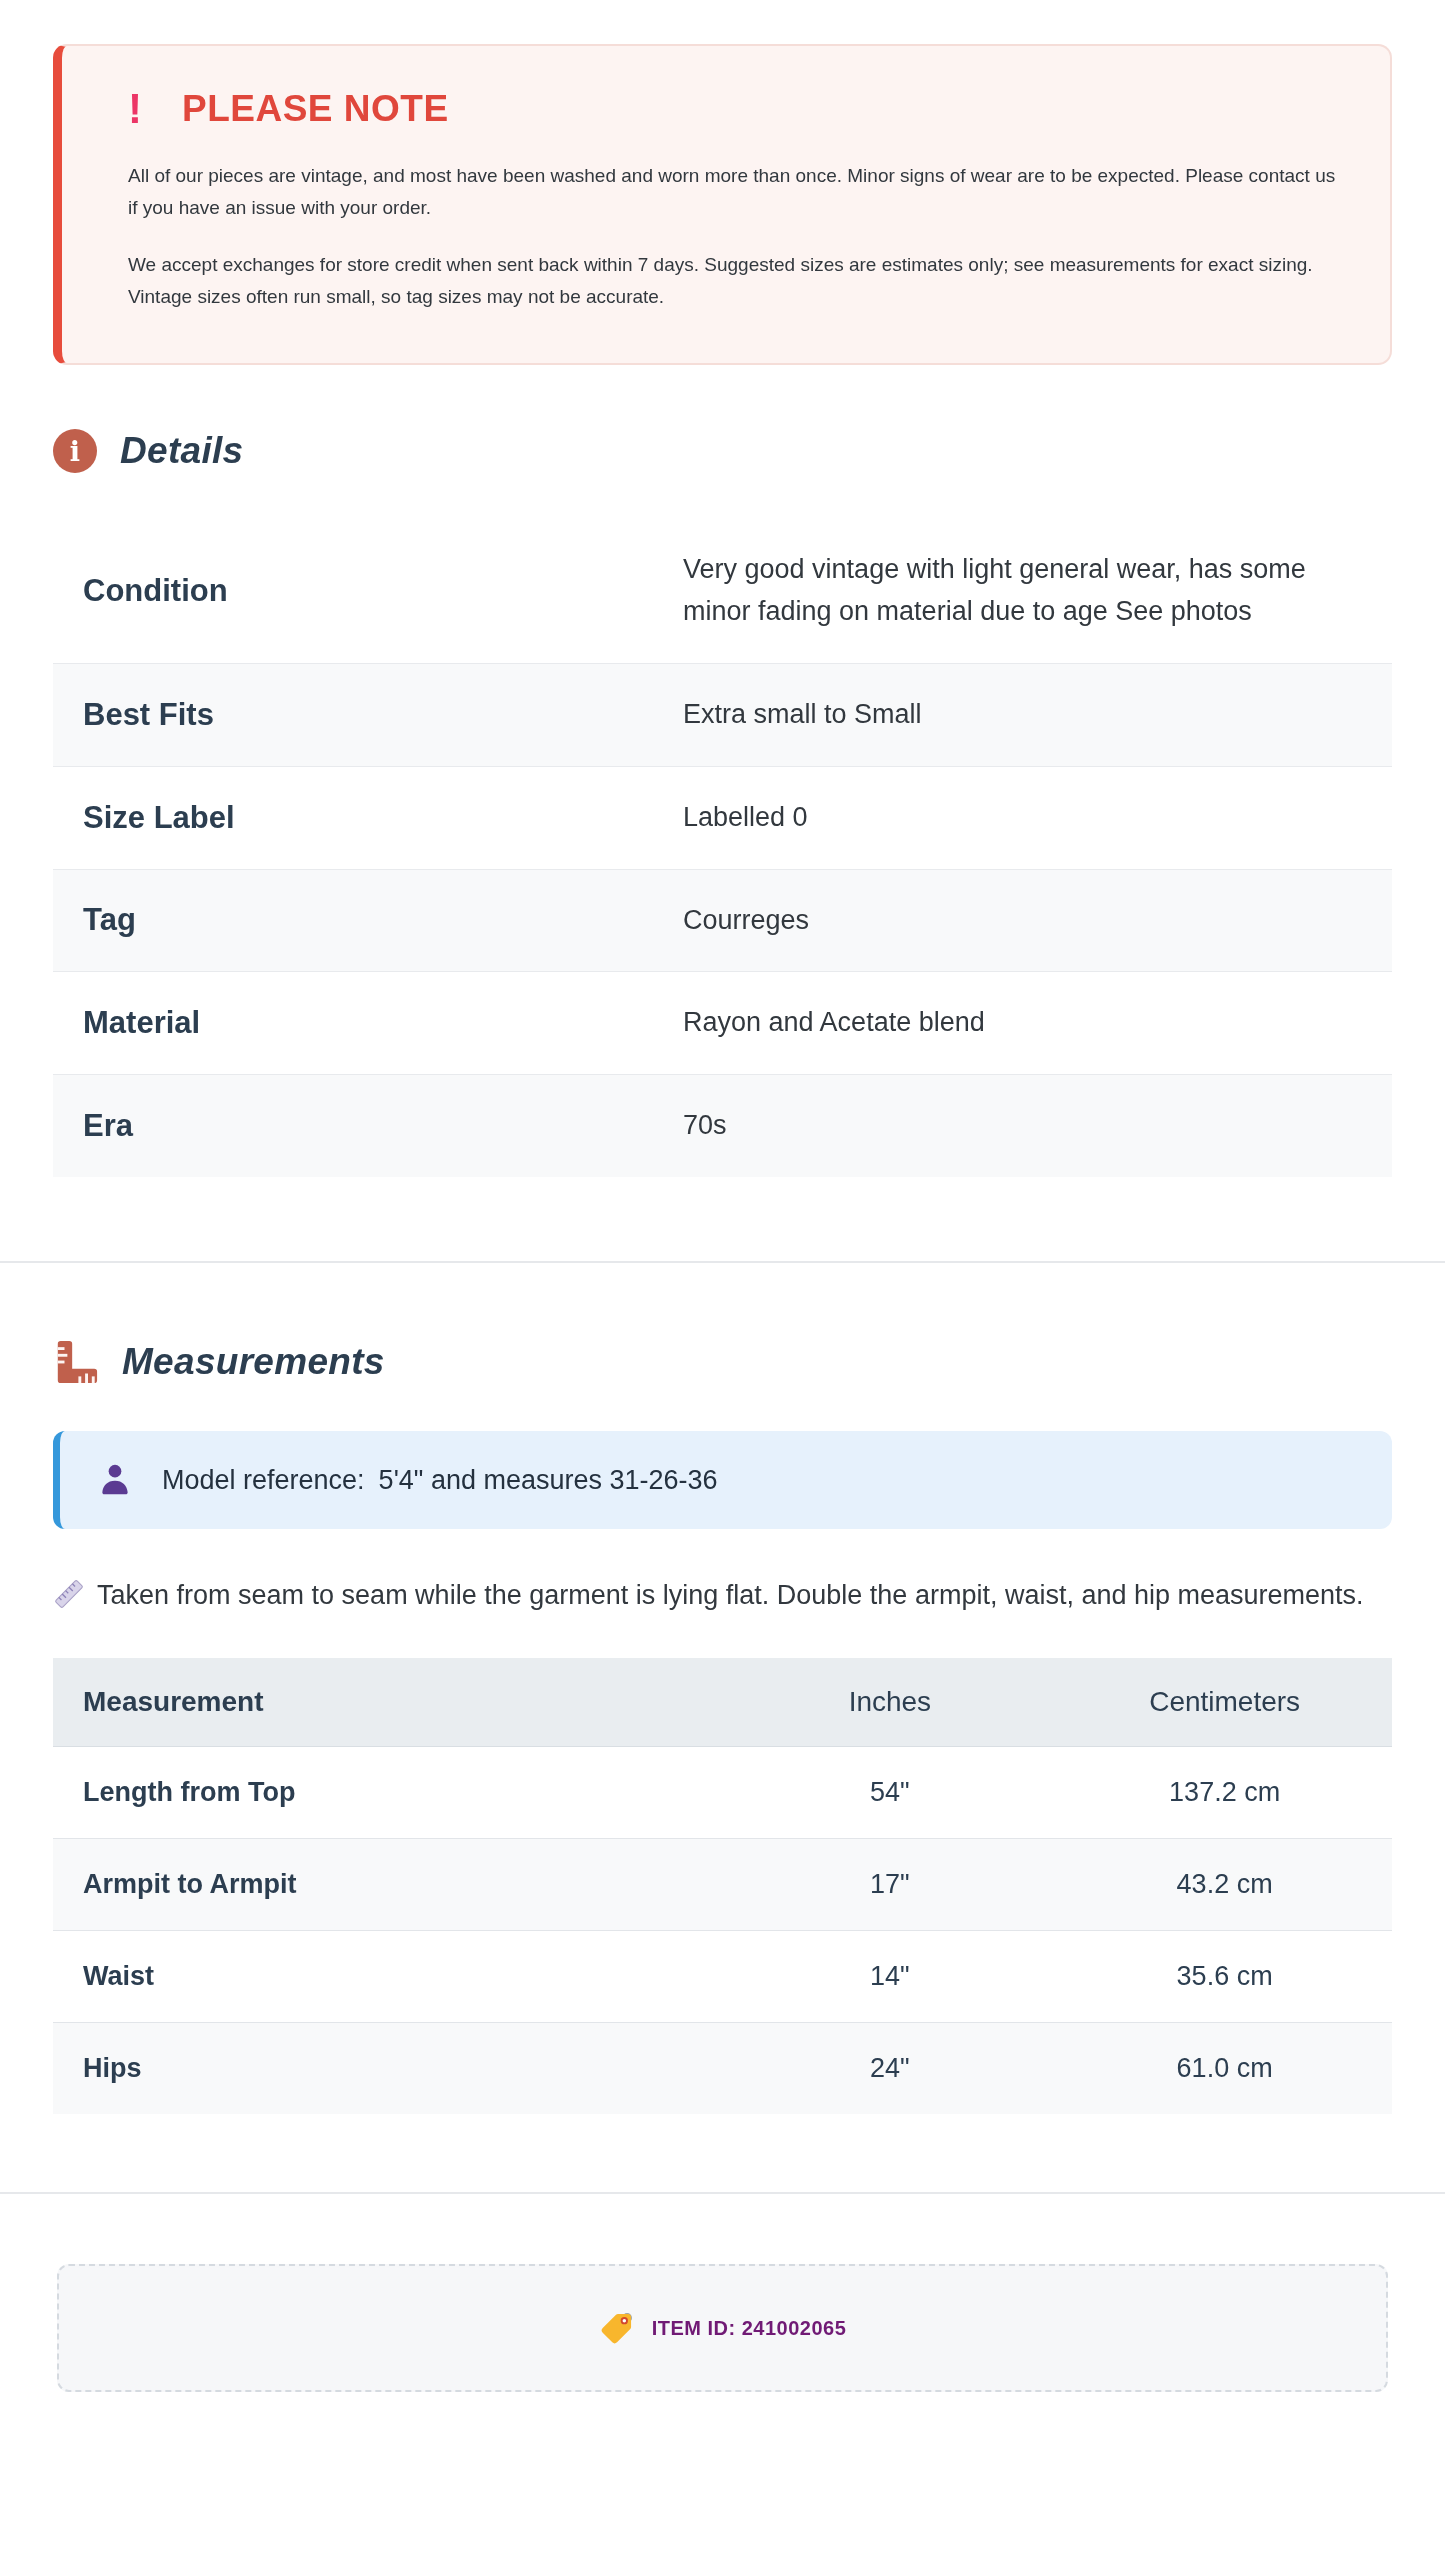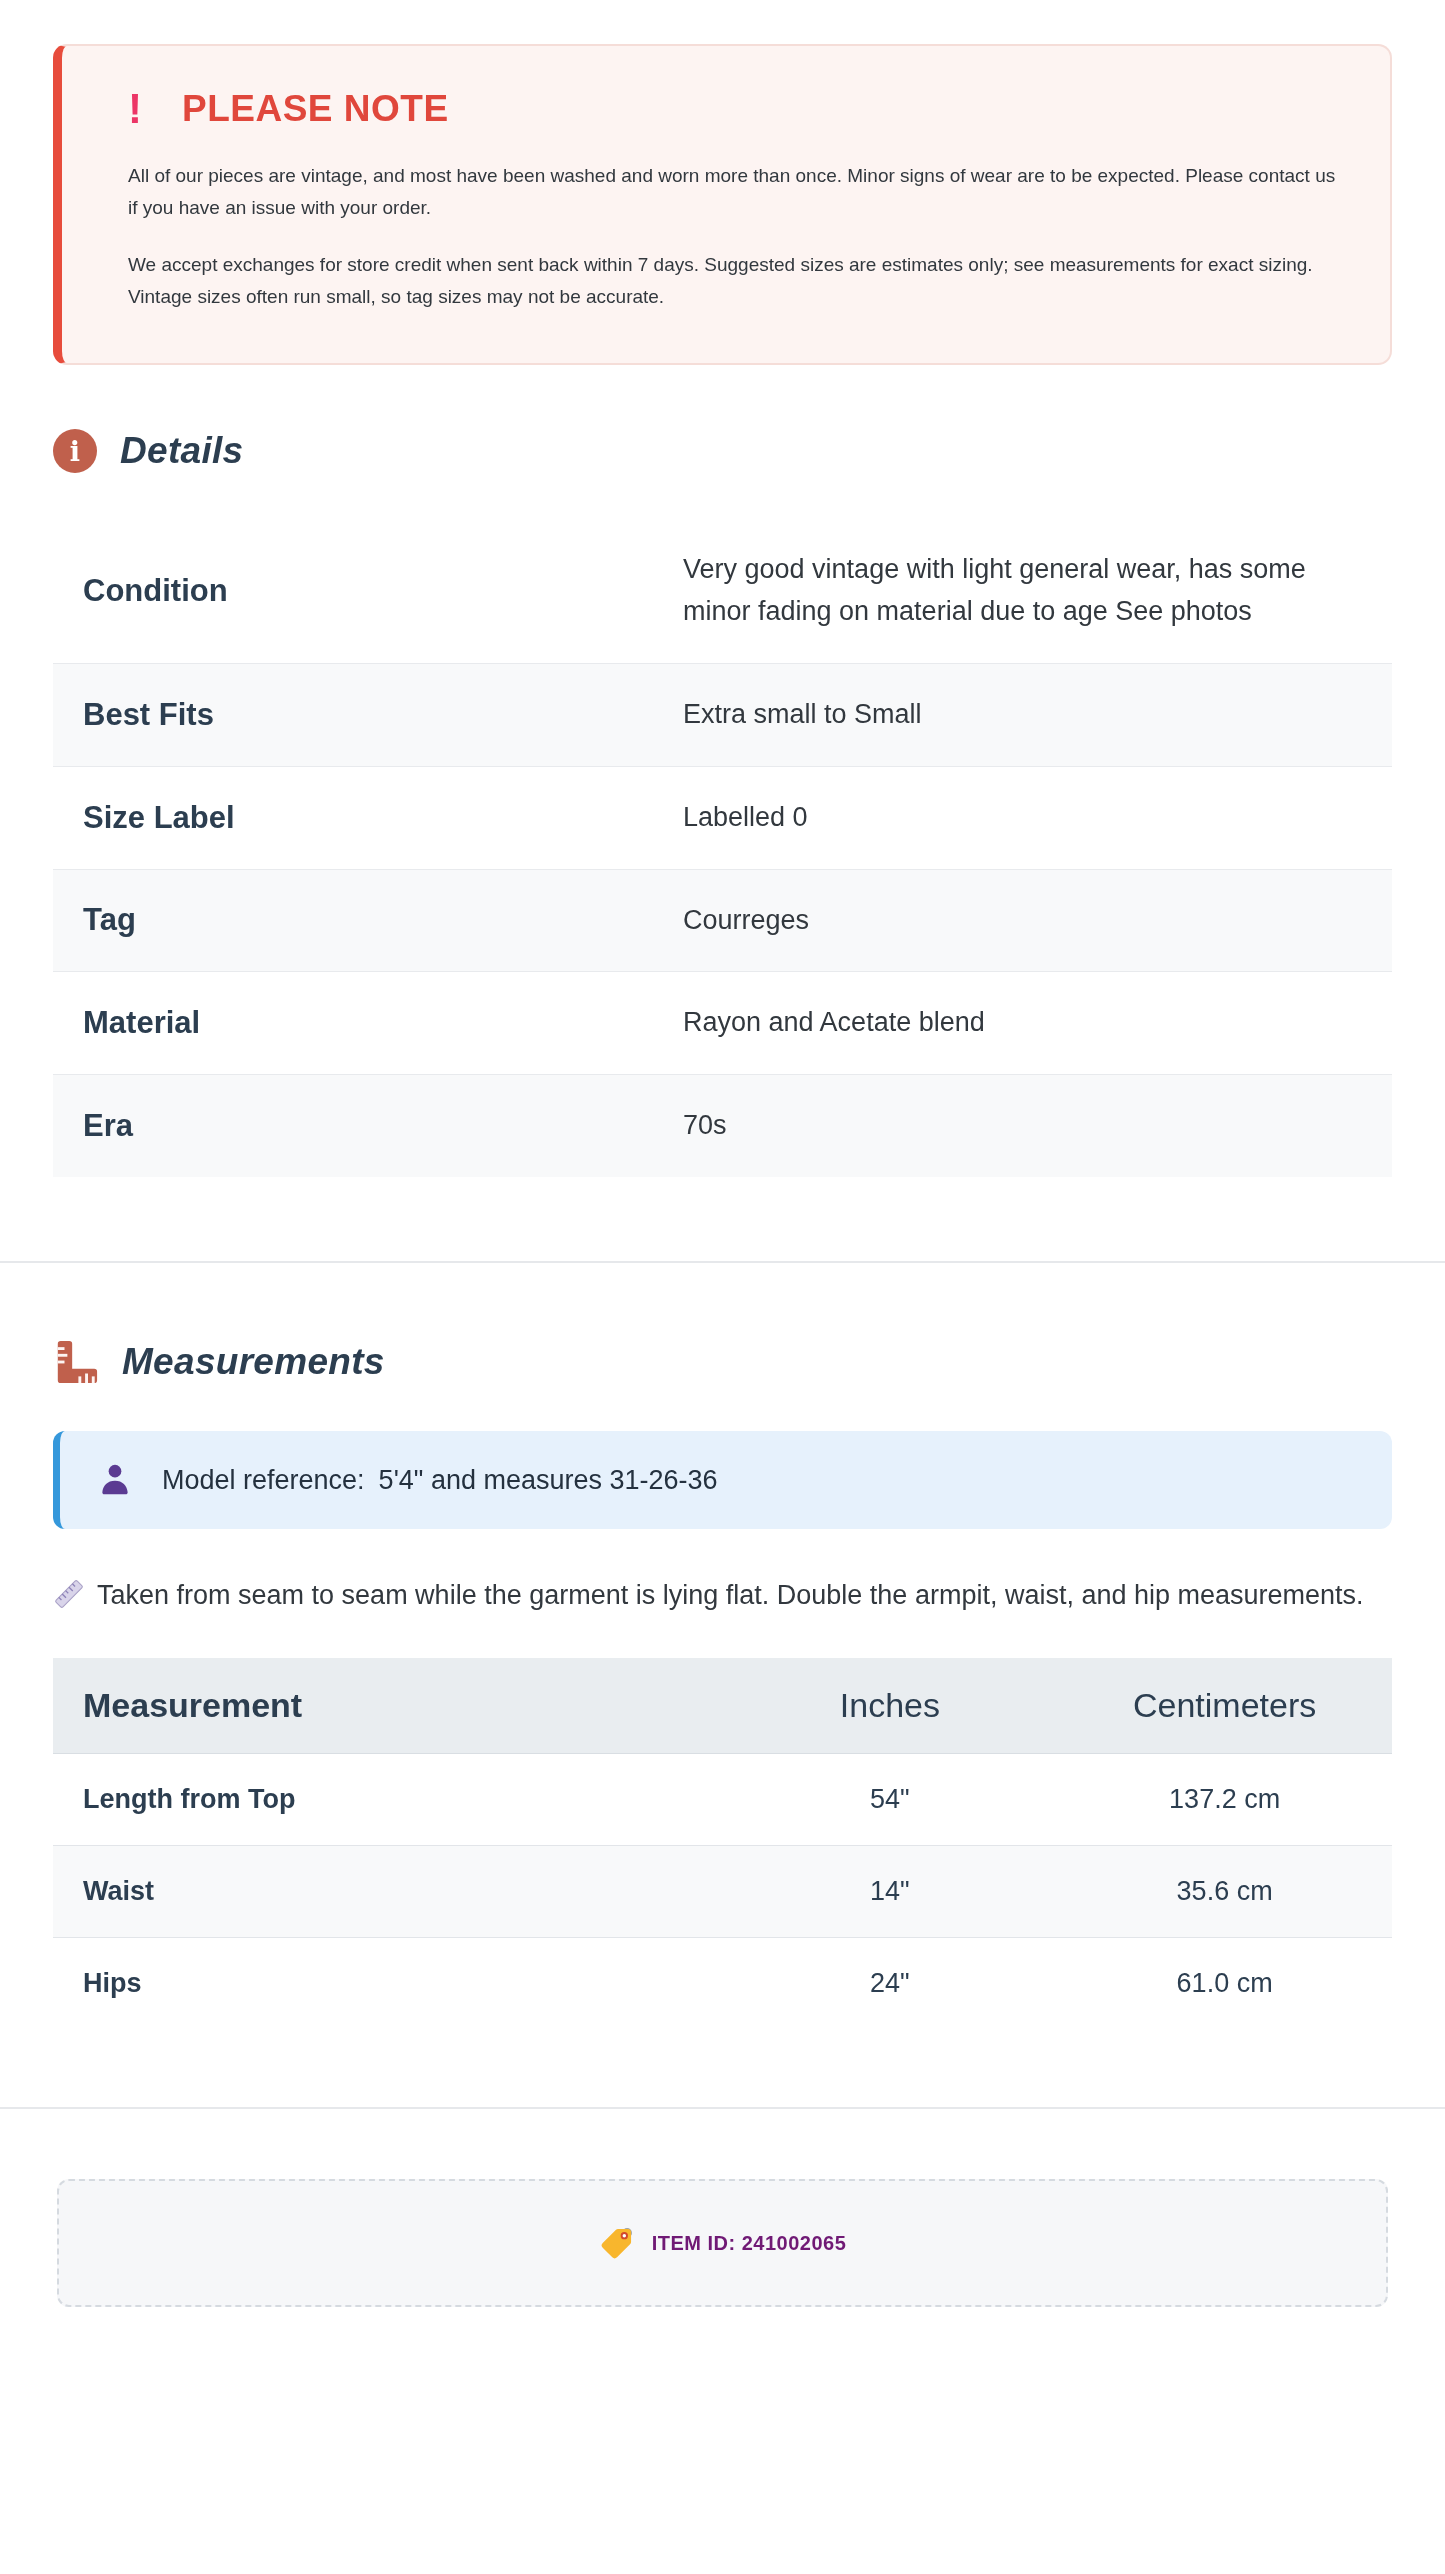--- a/index.html
+++ b/index.html
@@ -123,21 +123,21 @@
   }
   .note-line .icon-wrap { display: inline-block; vertical-align: -6px; margin-right: 12px; }
 
   
   .m-table { margin-top: 40px; }
   .m-head {
     display: flex;
     align-items: center;
     background: #e9edf0;
     padding: 28px 0;
-    font-size: 34px;
+    font-size: 28px;
     font-weight: 600;
     color: #2c3e50;
     border-bottom: 1px solid #d9dee3;
   }
   .m-row {
     display: flex;
     align-items: center;
     padding: 30px 0;
     font-size: 27px;
   }
@@ -270,20 +270,25 @@
         <div class="m-c1">Measurement</div>
         <div class="m-c2">Inches</div>
         <div class="m-c3">Centimeters</div>
       </div>
       <div class="m-row">
         <div class="m-c1">Length from Top</div>
         <div class="m-c2">54"</div>
         <div class="m-c3">137.2 cm</div>
       </div>
       <div class="m-row">
+        <div class="m-c1">Armpit to Armpit</div>
+        <div class="m-c2">17"</div>
+        <div class="m-c3">43.2 cm</div>
+      </div>
+      <div class="m-row">
         <div class="m-c1">Waist</div>
         <div class="m-c2">14"</div>
         <div class="m-c3">35.6 cm</div>
       </div>
       <div class="m-row">
         <div class="m-c1">Hips</div>
         <div class="m-c2">24"</div>
         <div class="m-c3">61.0 cm</div>
       </div>
     </div>

